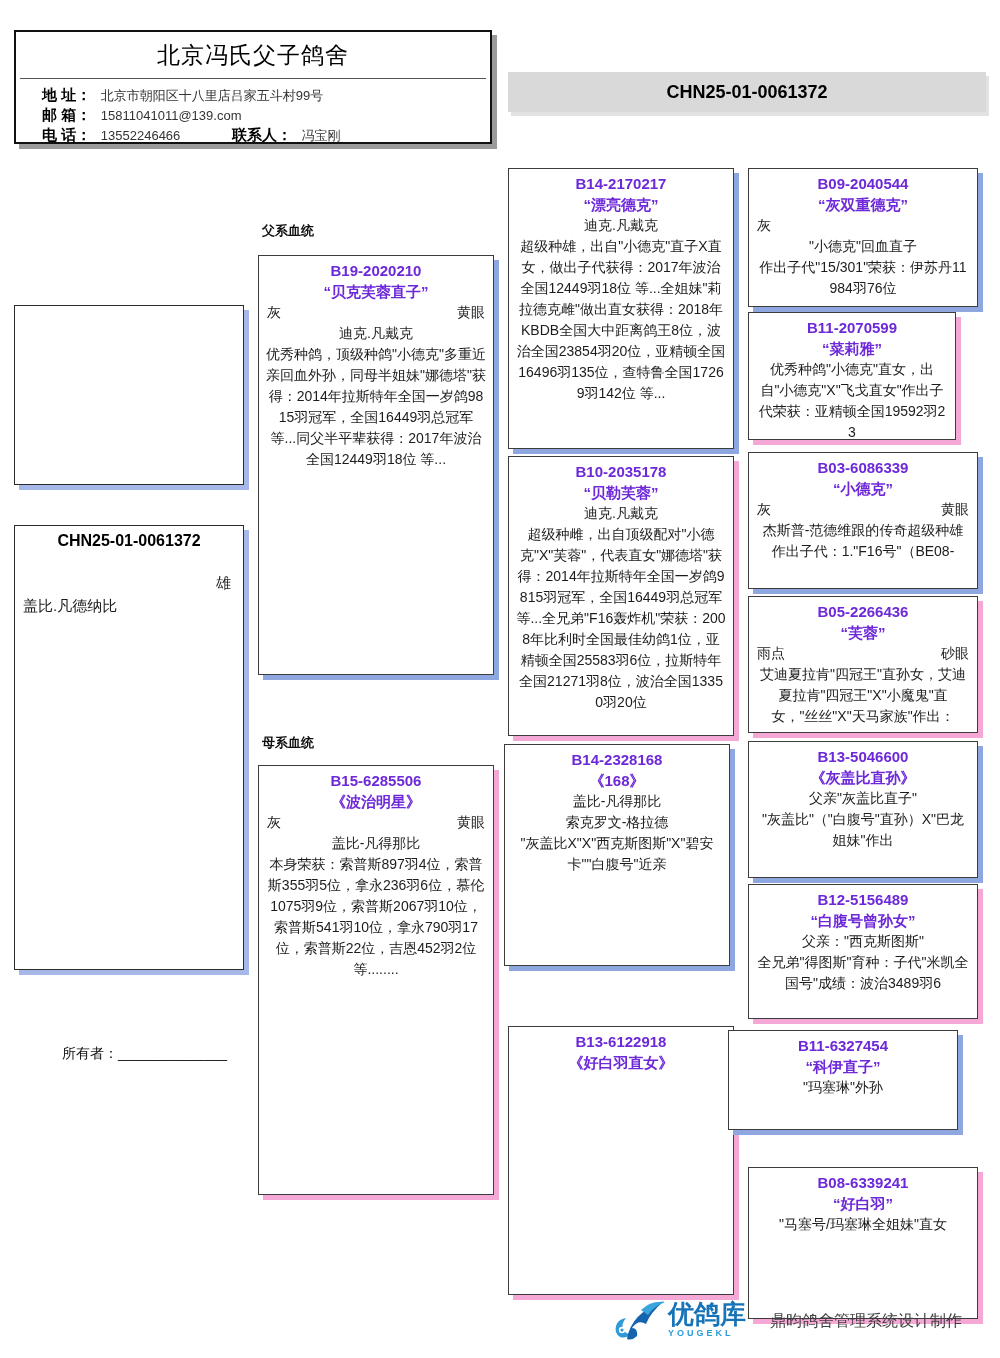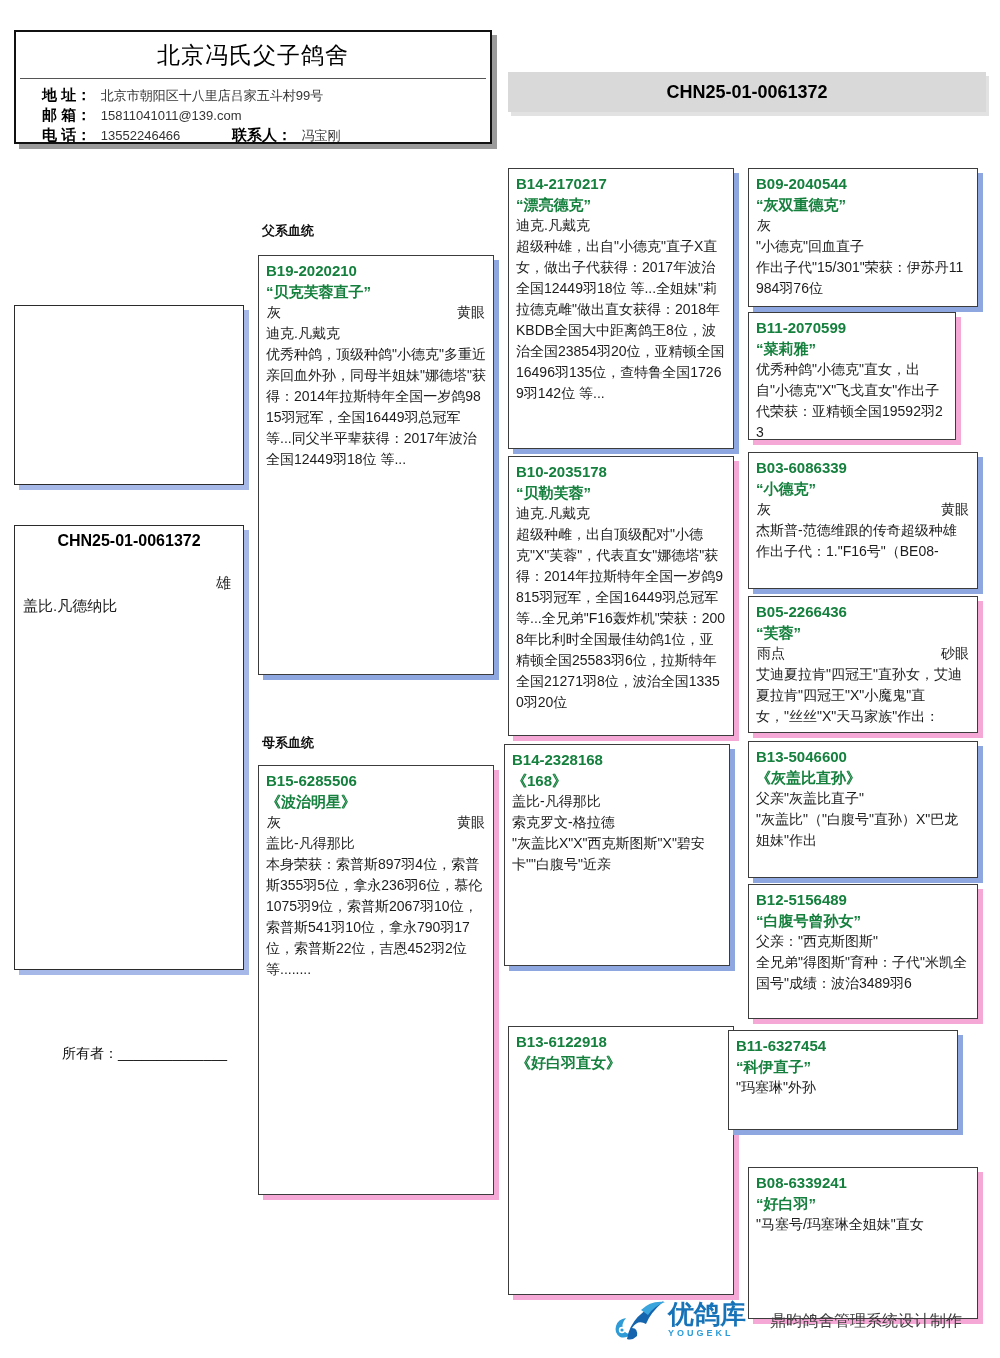--- a/index.html
+++ b/index.html
@@ -31,23 +31,23 @@
   .owner-line{position:absolute;left:62px;top:1045px;font-size:14px;color:#111;}
 
   
   .sect-label{position:absolute;font-size:13px;font-weight:bold;color:#111;}
 
   
   .pbox{position:absolute;background:#fff;border:1px solid #3c3c3c;box-sizing:border-box;
         padding:4px 7px 6px 7px;font-size:14px;line-height:21px;color:#1c1c1c;}
   .pbox.blue{box-shadow:5px 5px 0 var(--sire_shadow,#8fa7e0);}
   .pbox.pink{box-shadow:5px 5px 0 var(--dam_shadow,#f5a8d5);}
-  .pbox-ring,.pbox-name{font-weight:bold;font-size:15px;line-height:21px;color:#15803d;}
+  .pbox-ring,.pbox-name{text-align:center;font-weight:bold;font-size:15px;line-height:21px;color:#6d28d9;}
   .colorrow{display:flex;justify-content:space-between;padding:0 1px;}
-  .pbox p{margin:0;word-break:break-all;}
+  .pbox p{margin:0;word-break:break-all;text-align:center;}
   .gap{margin-top:24px;}
 
   
   .footer-logo-icon{position:absolute;left:614px;top:1297px;width:52px;height:46px;}
   .logo-text{position:absolute;left:668px;top:1300px;width:110px;}
   .logo-cn{font-size:26px;font-weight:bold;color:var(--logo_blue,#1773b8);line-height:28px;}
   .logo-en{font-size:9px;letter-spacing:3px;color:#2b9cd8;font-weight:bold;}
   .credit{position:absolute;left:770px;top:1311px;font-size:16px;color:#3f3f3f;}
 </style>
 </head>

